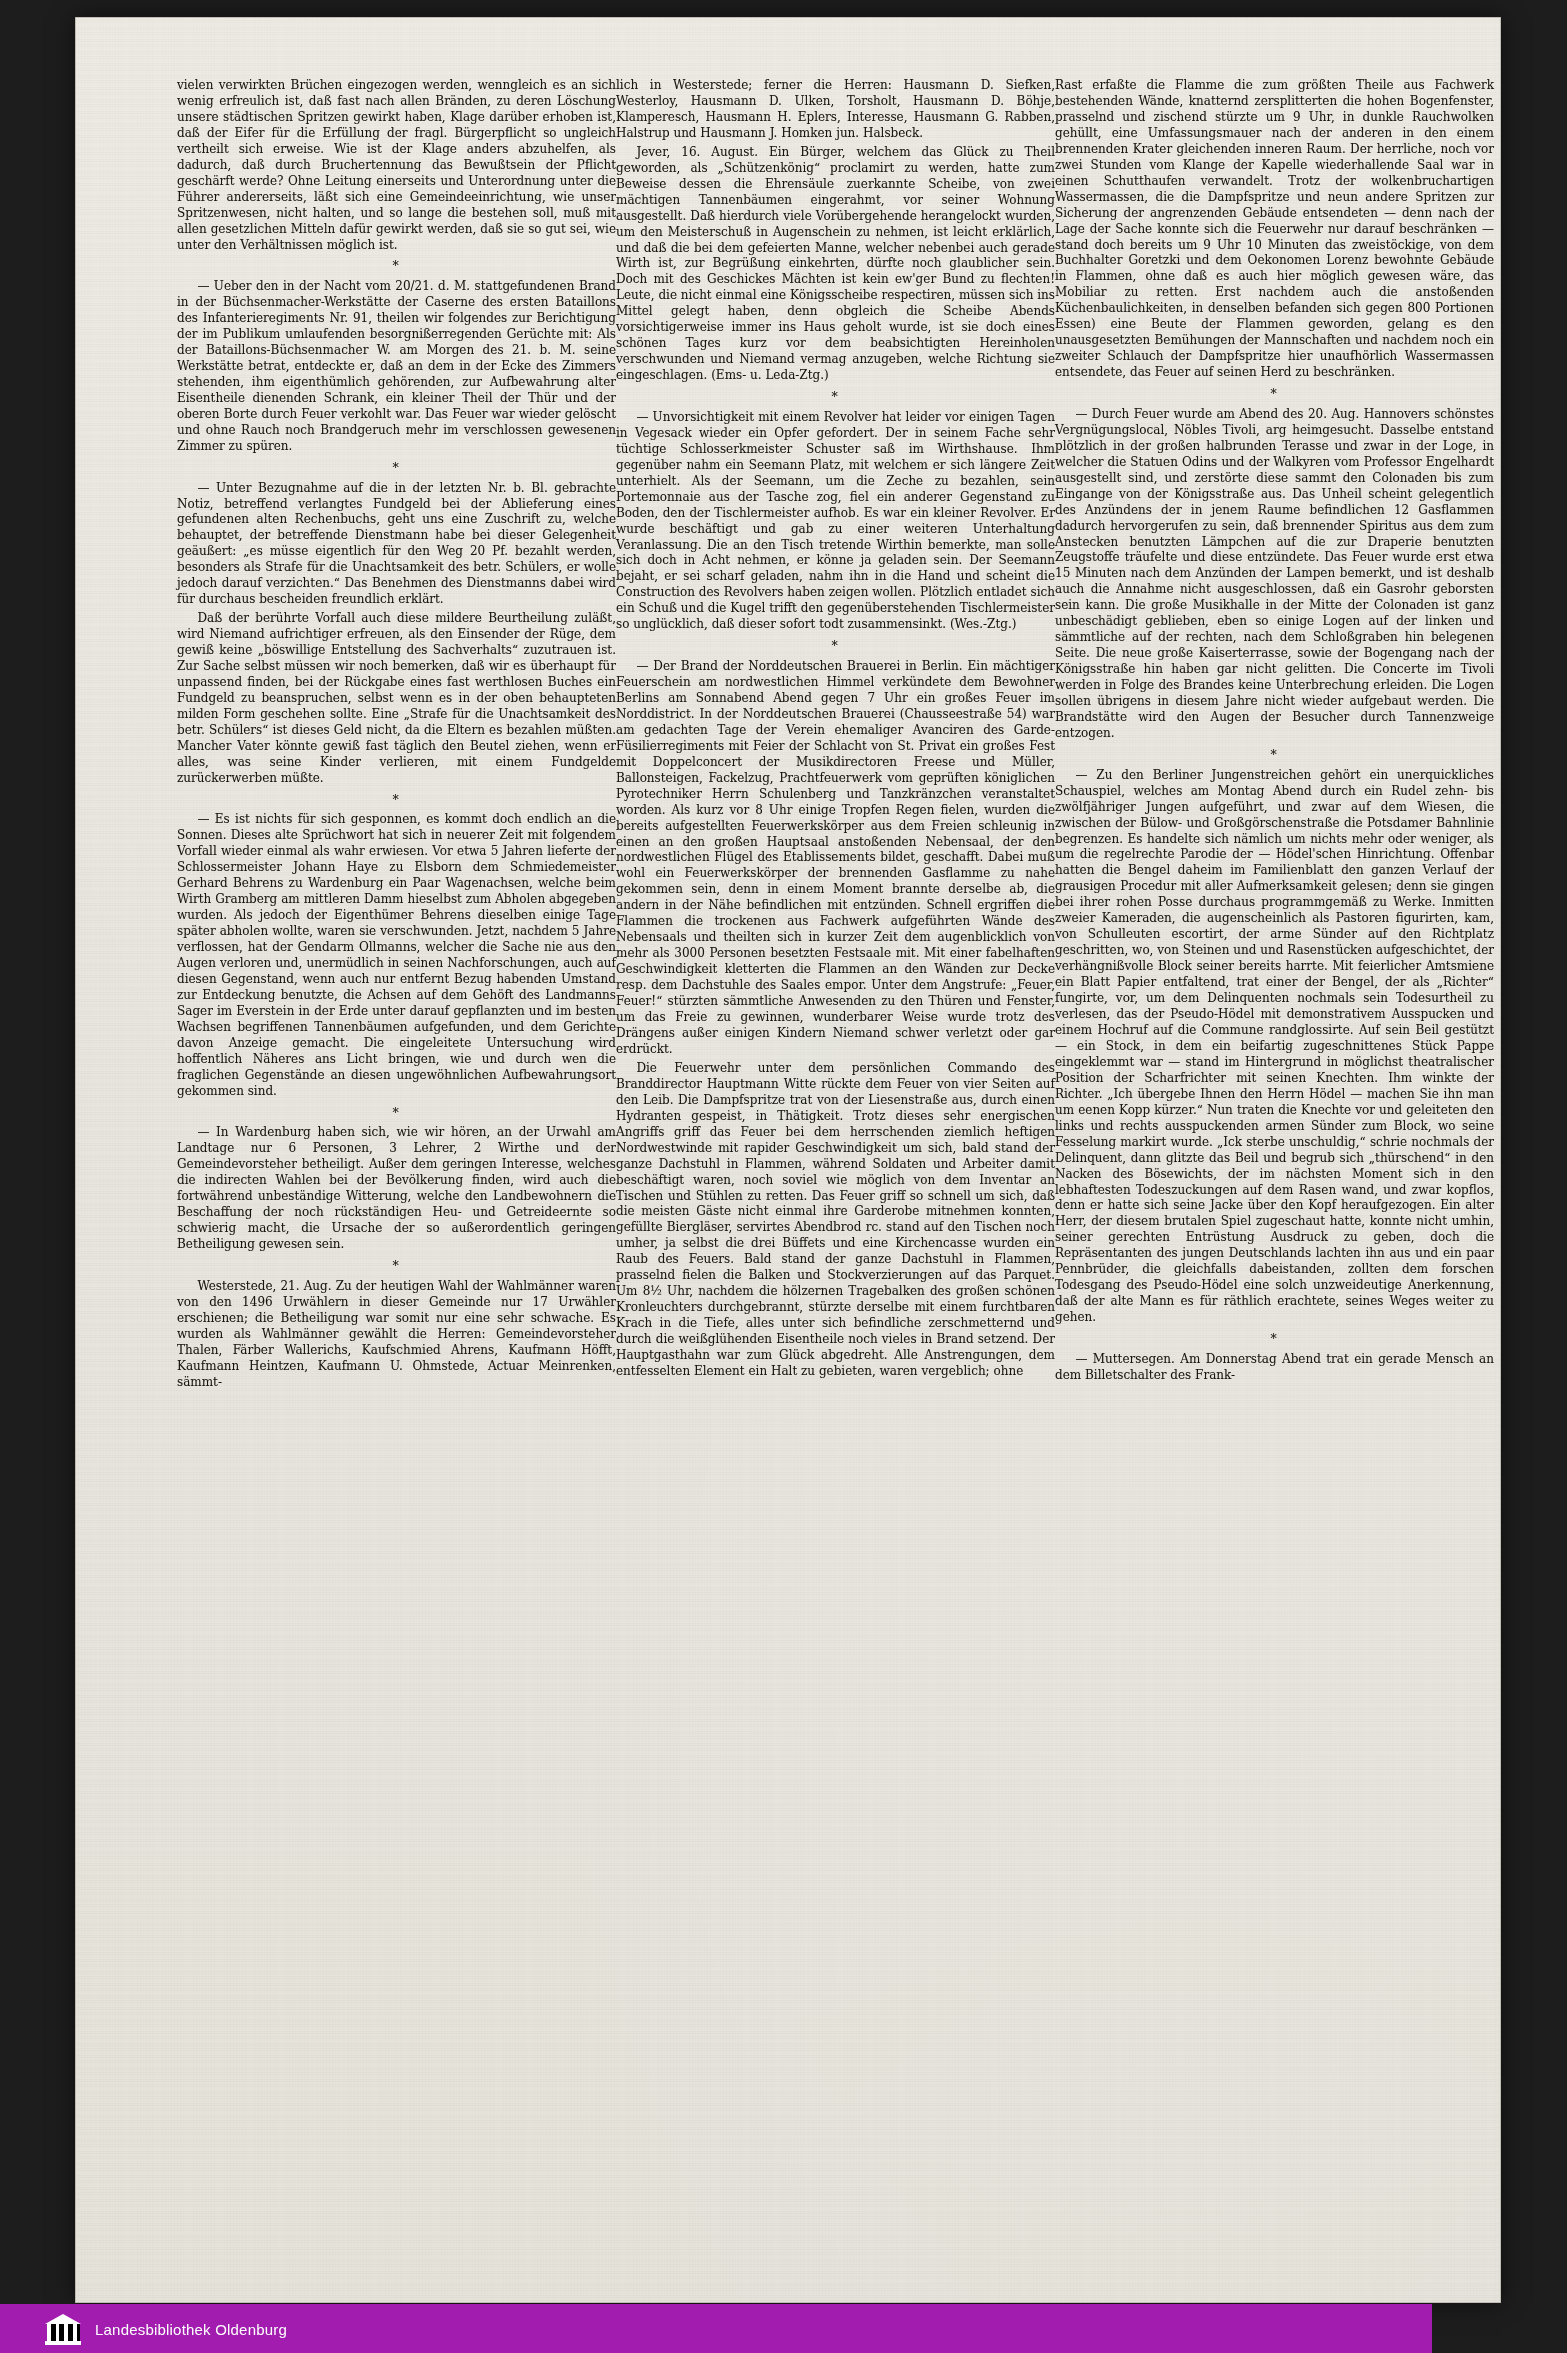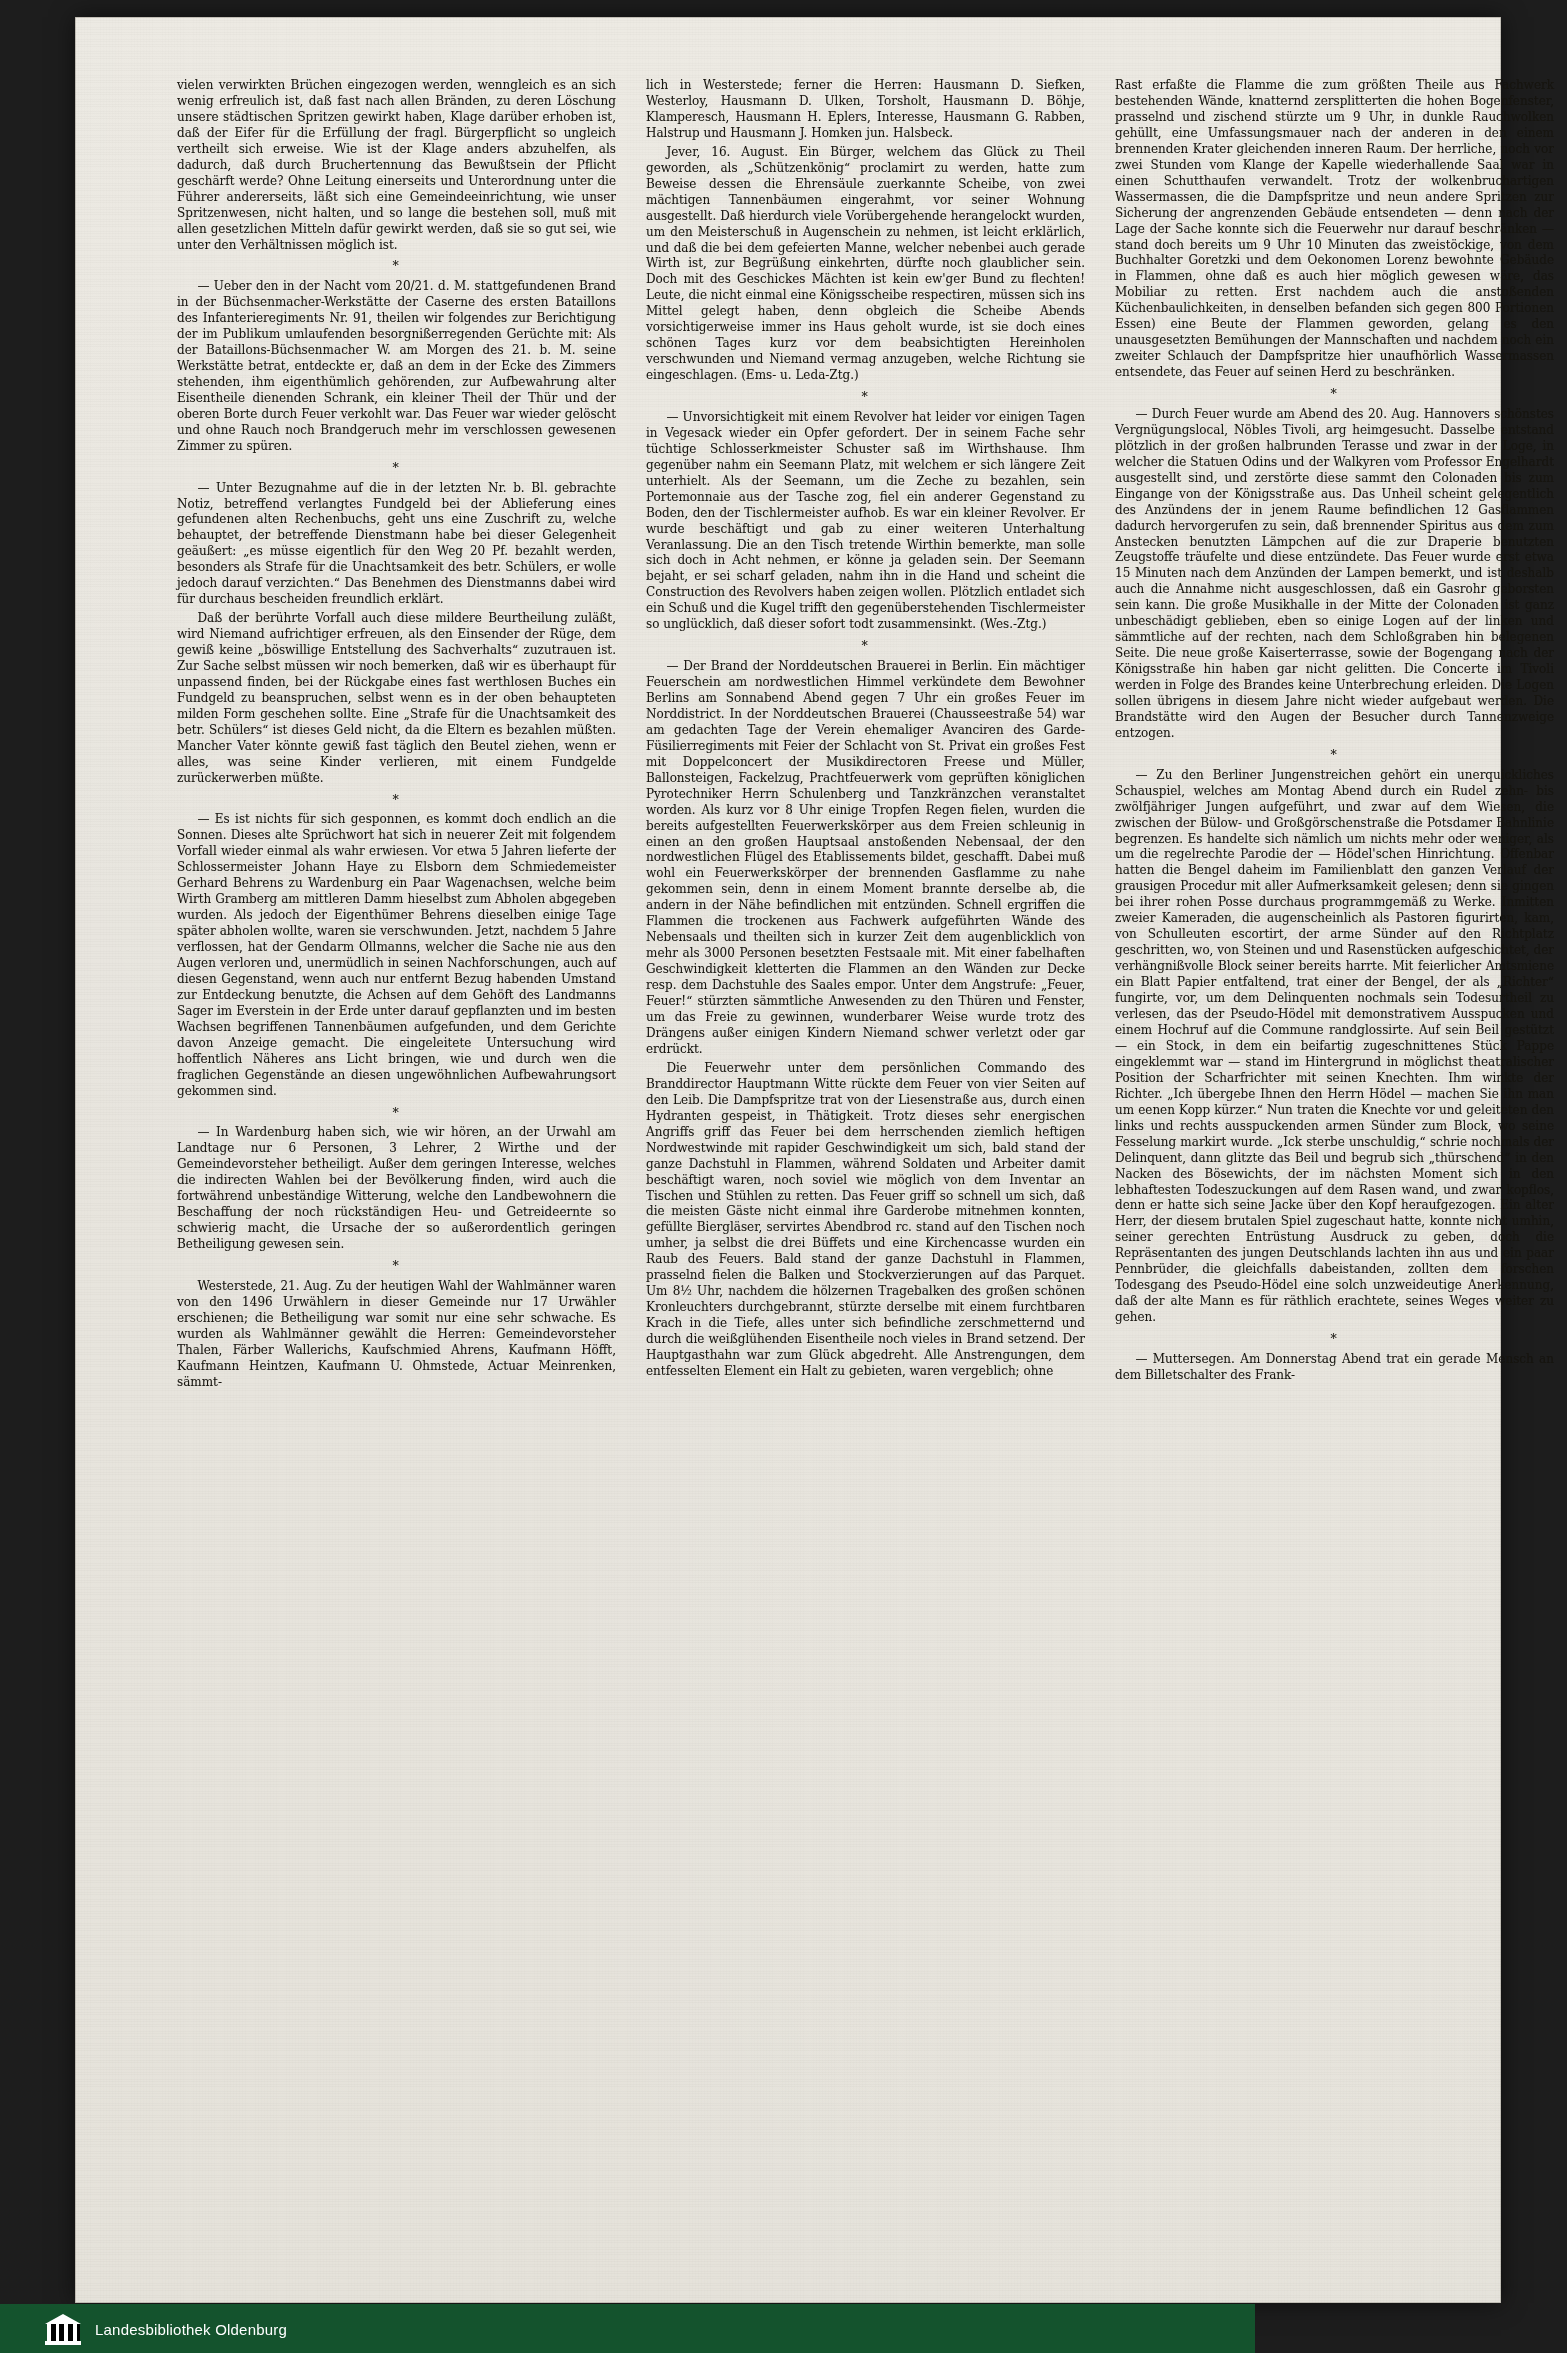--- a/index.html
+++ b/index.html
@@ -45,23 +45,23 @@
       repeating-linear-gradient(0deg, rgba(0,0,0,0.018) 0 0.8px, rgba(0,0,0,0) 0.8px 2.4px),
       repeating-linear-gradient(90deg, rgba(0,0,0,0.013) 0 0.8px, rgba(0,0,0,0) 0.8px 3.1px);
     opacity: .85;
   }
 
   
   #footer-bar {
     position: absolute;
     left: 0;
     bottom: 0;
-    width: 1255px;
+    width: 1432px;
     height: 50px;
-    background: #14532d;
+    background: #a21caf;
     display: flex;
     align-items: center;
   }
   #footer-logo {
     width: 36px;
     height: 31px;
     margin-left: 45px;
     margin-right: 14px;
     position: relative;
   }
@@ -90,22 +90,20 @@
   }
 
   
   #columns {
     position: absolute;
     left: 102px;
     top: 61px;
     width: 1377px;
     height: 2186px;
     display: flex;
-    gap: 30px;
-    justify-content: center;
   }
   .col {
     width: 439px;
     font-size: 12px;
     line-height: 1.33;
     color: #17150f;
     text-align: justify;
     font-family: "DejaVu Serif", serif;
     hyphens: auto;
   }

